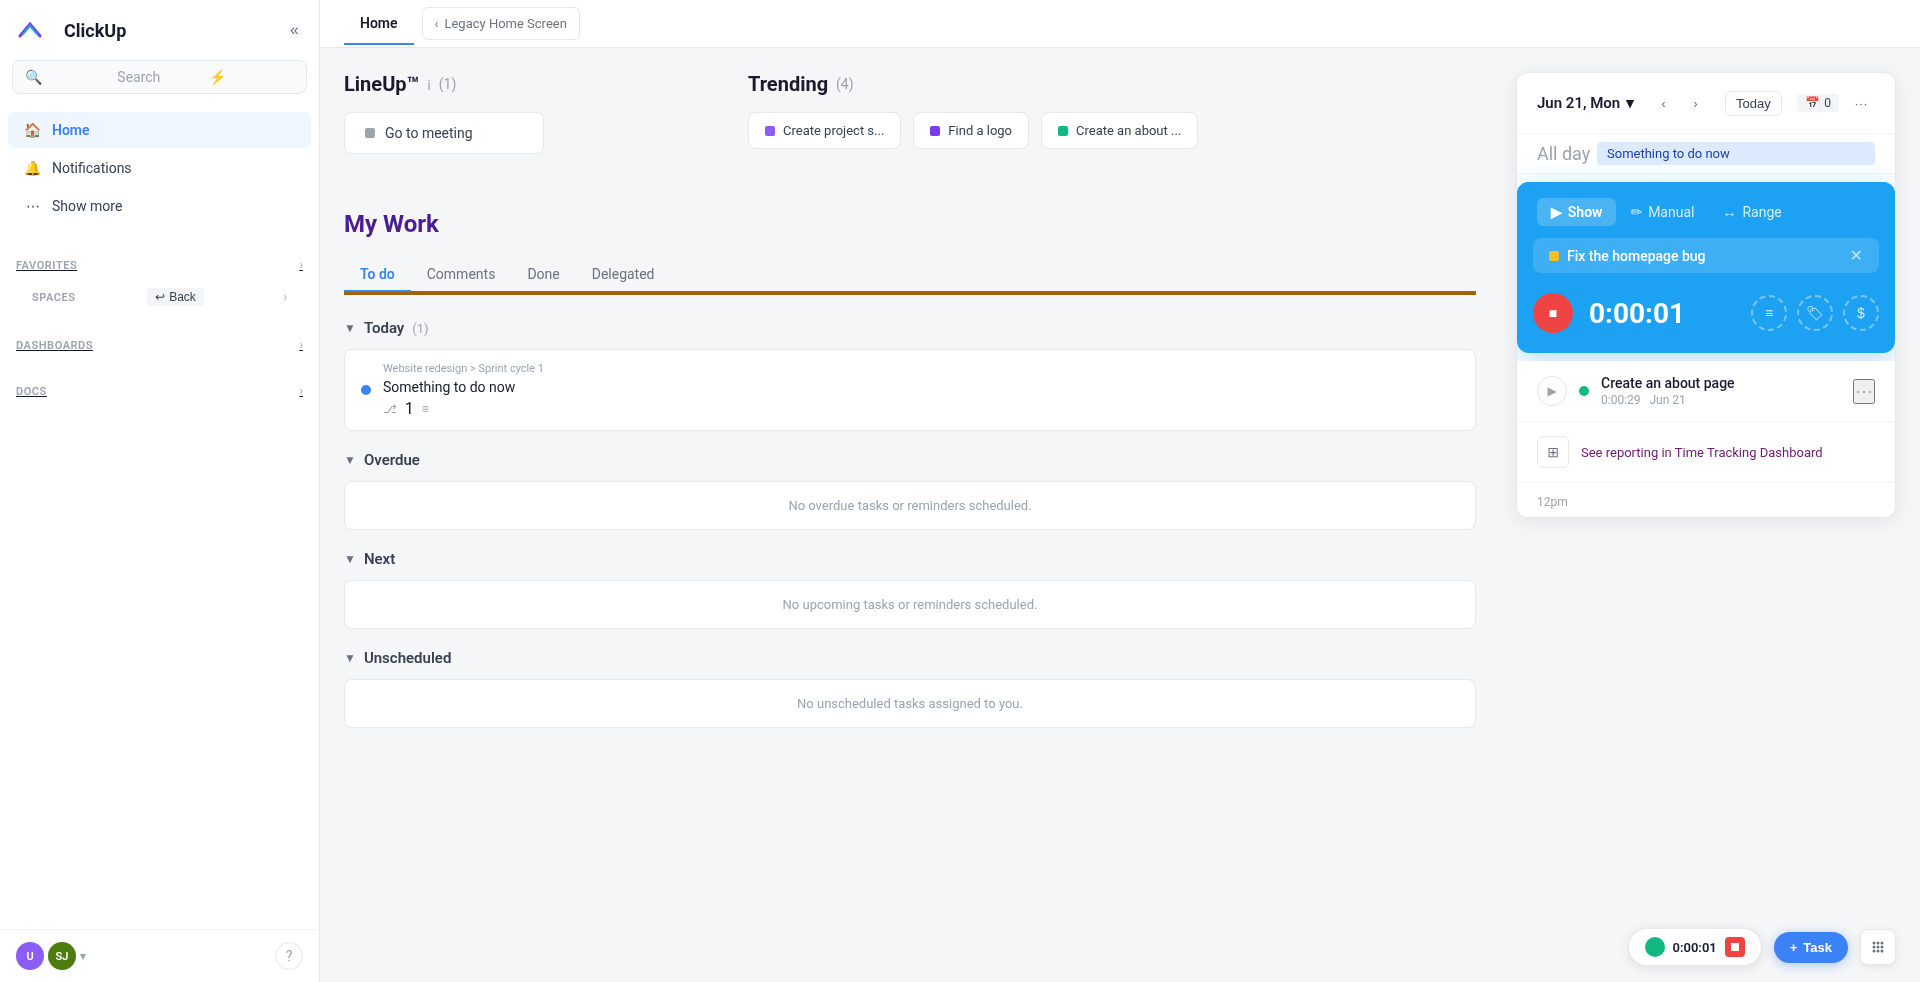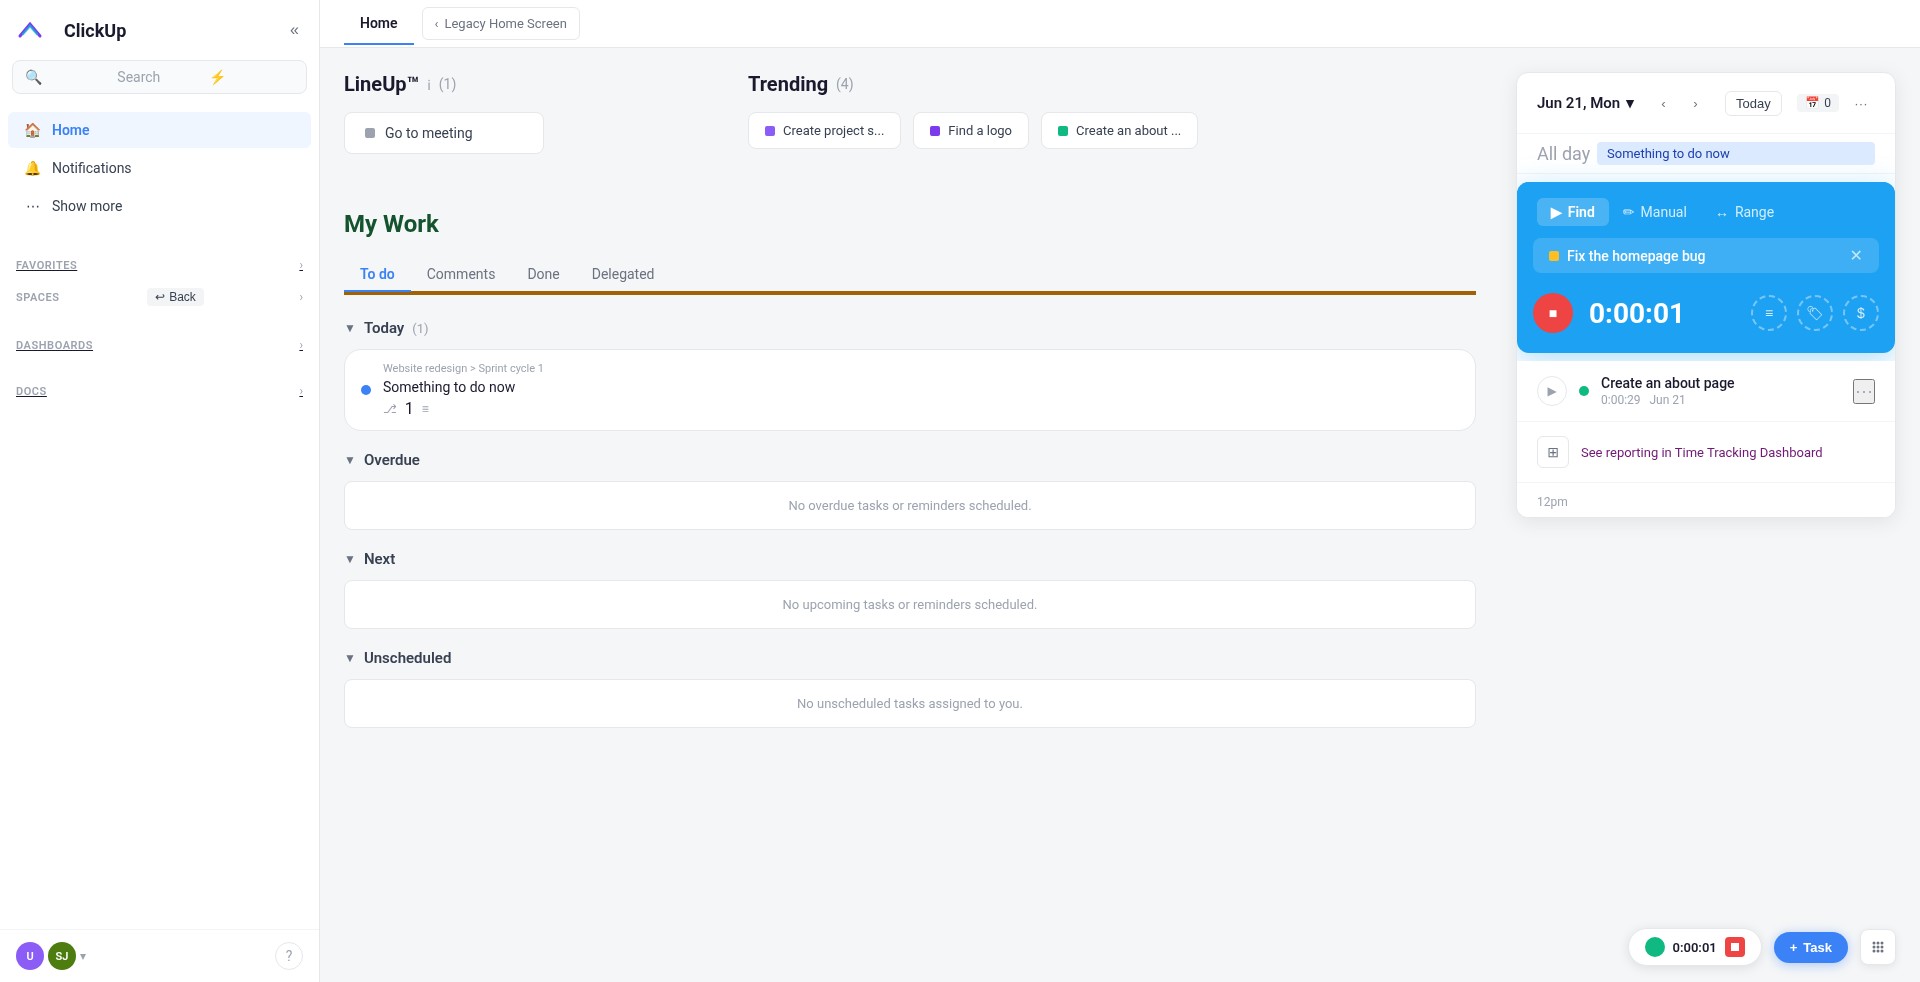--- a/index.html
+++ b/index.html
@@ -36,21 +36,21 @@
 
     .sidebar-section {
       display: flex; align-items: center; justify-content: space-between;
       padding: 8px 16px; margin-top: 16px; text-decoration: underline;
     }
     .sidebar-section-label { font-size: 11px; font-weight: 600; color: #9ca3af; text-transform: uppercase; letter-spacing: 0.05em; }
     .sidebar-section-arrow { color: #9ca3af; font-size: 12px; cursor: pointer; }
 
     .spaces-section {
       display: flex; align-items: center; justify-content: space-between;
-      padding: 8px 16px;
+      padding: 8px 32px;
     }
     .back-btn {
       background: #f3f4f6; border: none; border-radius: 4px; padding: 2px 8px;
       font-size: 12px; color: #374151; cursor: pointer; display: flex; align-items: center; gap: 4px;
     }
 
     .sidebar-bottom {
       margin-top: auto; padding: 12px 16px; display: flex; align-items: center; justify-content: space-between;
       border-top: 1px solid #f3f4f6;
     }
@@ -103,39 +103,39 @@
       display: flex; align-items: center; gap: 8px; padding: 10px 16px;
       background: #fff; border: 1px solid #e5e7eb; border-radius: 8px;
       cursor: pointer; font-size: 13px; color: #374151;
     }
     .trending-dot { width: 10px; height: 10px; border-radius: 2px; flex-shrink: 0; }
     .trending-dot.purple { background: #8b5cf6; }
     .trending-dot.violet { background: #7c3aed; }
     .trending-dot.green { background: #10b981; }
 
     
-    .my-work-title { font-size: 24px; font-weight: 700; color: #14532d; margin-bottom: 20px; }
+    .my-work-title { font-size: 24px; font-weight: 700; color: #4c1d95; margin-bottom: 20px; }
     .work-tabs { display: flex; gap: 0; margin-bottom: 24px; border-bottom: 4px solid #a16207; }
     .work-tab {
       padding: 8px 16px; font-size: 14px; cursor: pointer; color: #6b7280;
       border-bottom: 2px solid transparent; margin-bottom: -1px;
     }
     .work-tab.active { color: #3b82f6; font-weight: 600; border-bottom-color: #3b82f6; }
 
     
     .work-section { margin-bottom: 20px; }
     .work-section-header {
       display: flex; align-items: center; gap: 8px; margin-bottom: 12px; cursor: pointer;
     }
     .collapse-arrow { color: #6b7280; font-size: 12px; }
     .work-section-title { font-size: 15px; font-weight: 600; color: #374151; }
     .work-section-count { font-size: 13px; color: #9ca3af; }
 
     .task-item {
-      background: #fff; border: 1px solid #e5e7eb; border-radius: 17px;
+      background: #fff; border: 1px solid #e5e7eb; border-radius: 8px;
       padding: 12px 16px; margin-bottom: 8px; display: flex; align-items: center; gap: 12px;
     }
     .task-status-dot { width: 10px; height: 10px; border-radius: 50%; background: #3b82f6; flex-shrink: 0; }
     .task-content { flex: 1; }
     .task-breadcrumb { font-size: 11px; color: #9ca3af; margin-bottom: 4px; display: flex; align-items: center; gap: 4px; }
     .task-name { font-size: 14px; color: #1a1a2e; }
     .task-meta { display: flex; align-items: center; gap: 8px; margin-top: 4px; }
     .task-meta-icon { color: #9ca3af; font-size: 12px; }
 
     .empty-state {
@@ -492,21 +492,21 @@
           <span class="allday-label">All day</span>
           <div class="allday-event">
             <span>Something to do now</span>
           </div>
         </div>
 
         <div class="timer-panel">
           <div class="timer-tabs">
             <div class="timer-tab active">
               <span class="timer-tab-icon">▶</span>
-              <span>Find</span>
+              <span>Show</span>
             </div>
             <div class="timer-tab">
               <span class="timer-tab-icon">✏</span>
               <span>Manual</span>
             </div>
             <div class="timer-tab">
               <span class="timer-tab-icon">↔</span>
               <span>Range</span>
             </div>
           </div>

